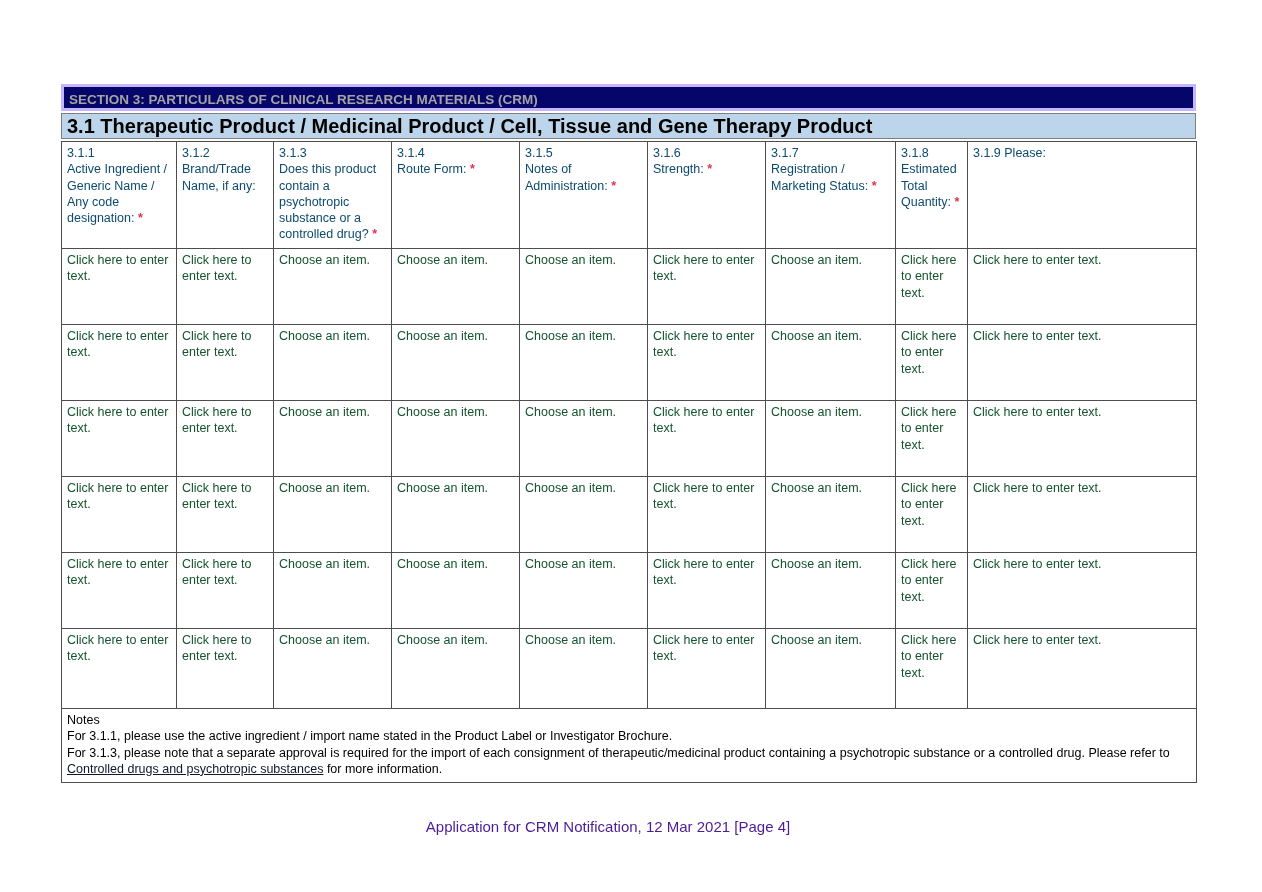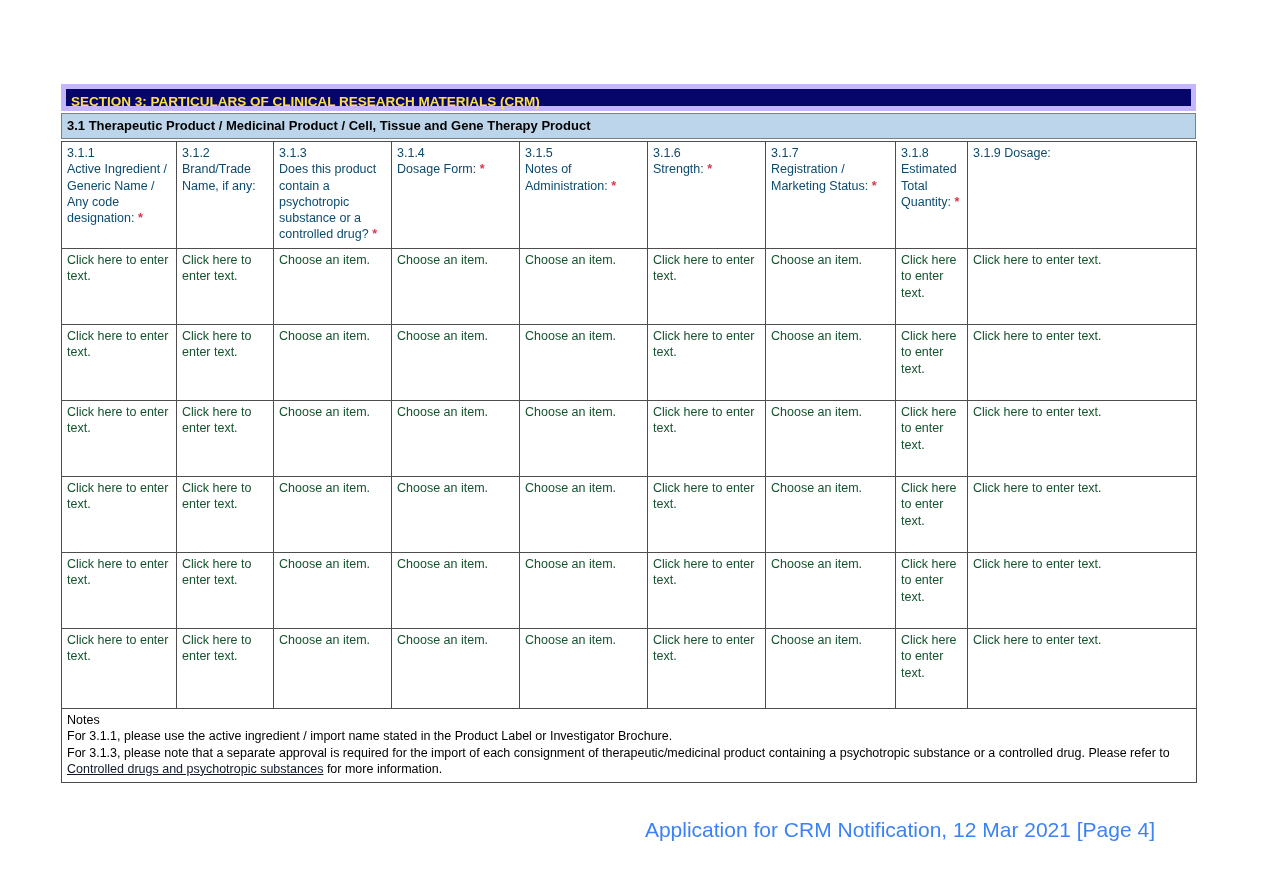--- a/index.html
+++ b/index.html
@@ -19,38 +19,38 @@
     position: absolute;
     left: 61px;
     top: 84px;
     width: 1135px;
   }
   .section-bar {
     box-sizing: border-box;
     width: 100%;
     height: 27px;
     background: #06066a;
-    border: 5px solid #c4b5fd;
-    color: #fde047;
+    border: 3px solid #c4b5fd;
+    color: #a3a3a3;
     font-weight: bold;
     font-size: 13.5px;
     line-height: 25px;
     padding: 0 5px;
     margin-bottom: 2px;
     white-space: nowrap;
   }
   .subsection-bar {
     box-sizing: border-box;
     width: 100%;
     height: 26px;
     background: #bdd5ea;
     border: 1px solid #7f7f7f;
     color: #000000;
     font-weight: bold;
-    font-size: 13px;
+    font-size: 20px;
     line-height: 24px;
     padding: 0 5px;
     margin-bottom: 2px;
     white-space: nowrap;
   }
   table.crm-table {
     table-layout: fixed;
     width: 1135px;
     border-collapse: collapse;
   }
@@ -73,23 +73,23 @@
   .req { color: #e0344c; font-weight: bold; }
   tbody td { color: #14532d; cursor: pointer; }
   .notes-cell { color: #000000; }
   .notes-title { }
   .notes-link { color: #0f172a; text-decoration: underline; cursor: pointer; }
   .page-footer {
     position: absolute;
     left: 61px;
     top: 818px;
     width: 1094px;
-    text-align: right;
-    font-size: 21px;
-    color: #3b82f6;
+    text-align: center;
+    font-size: 15px;
+    color: #4c1d95;
   }
   
   col.c1 { width: 115px; }
   col.c2 { width: 97px;  }
   col.c3 { width: 118px; }
   col.c4 { width: 128px; }
   col.c5 { width: 128px; }
   col.c6 { width: 118px; }
   col.c7 { width: 130px; }
   col.c8 { width: 72px;  }
@@ -127,34 +127,34 @@
           <th><span class="hdr-label">3.1.2
 Brand/Trade
 Name, if any:</span><span class="req"></span></th>
           <th><span class="hdr-label">3.1.3
 Does this product
 contain a
 psychotropic
 substance or a
 controlled drug? </span><span class="req">*</span></th>
           <th><span class="hdr-label">3.1.4
-Dosage Form: </span><span class="req">*</span></th>
+Route Form: </span><span class="req">*</span></th>
           <th><span class="hdr-label">3.1.5
 Notes of
 Administration: </span><span class="req">*</span></th>
           <th><span class="hdr-label">3.1.6
 Strength: </span><span class="req">*</span></th>
           <th><span class="hdr-label">3.1.7
 Registration /
 Marketing Status: </span><span class="req">*</span></th>
           <th><span class="hdr-label">3.1.8
 Estimated
 Total
 Quantity: </span><span class="req">*</span></th>
-          <th><span class="hdr-label">3.1.9 Dosage:</span><span class="req"></span></th>
+          <th><span class="hdr-label">3.1.9 Please:</span><span class="req"></span></th>
         </tr>
       </thead>
       <tbody>
           <tr>
             <td>Click here to enter text.</td>
             <td>Click here to enter text.</td>
             <td>Choose an item.</td>
             <td>Choose an item.</td>
             <td>Choose an item.</td>
             <td>Click here to enter text.</td>

